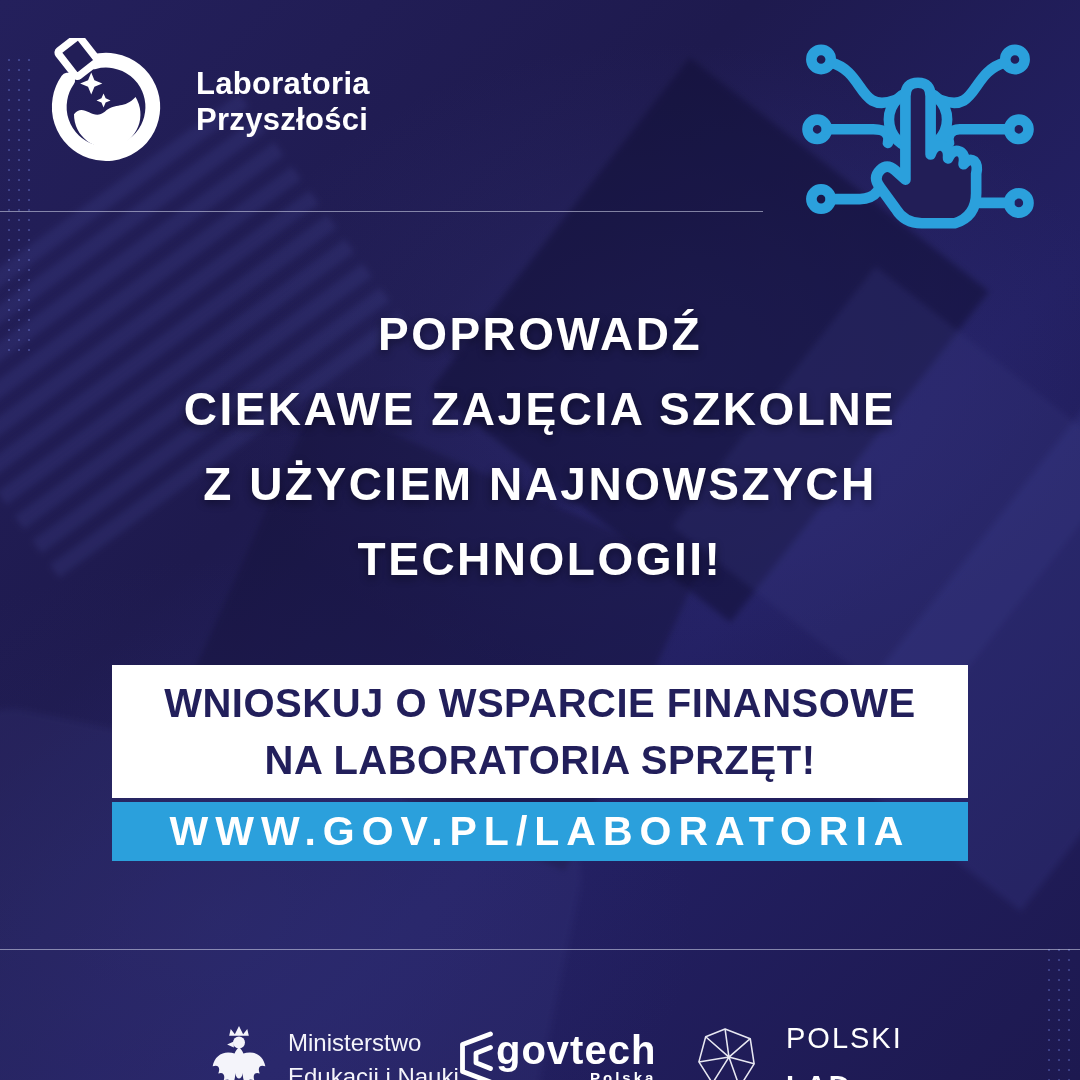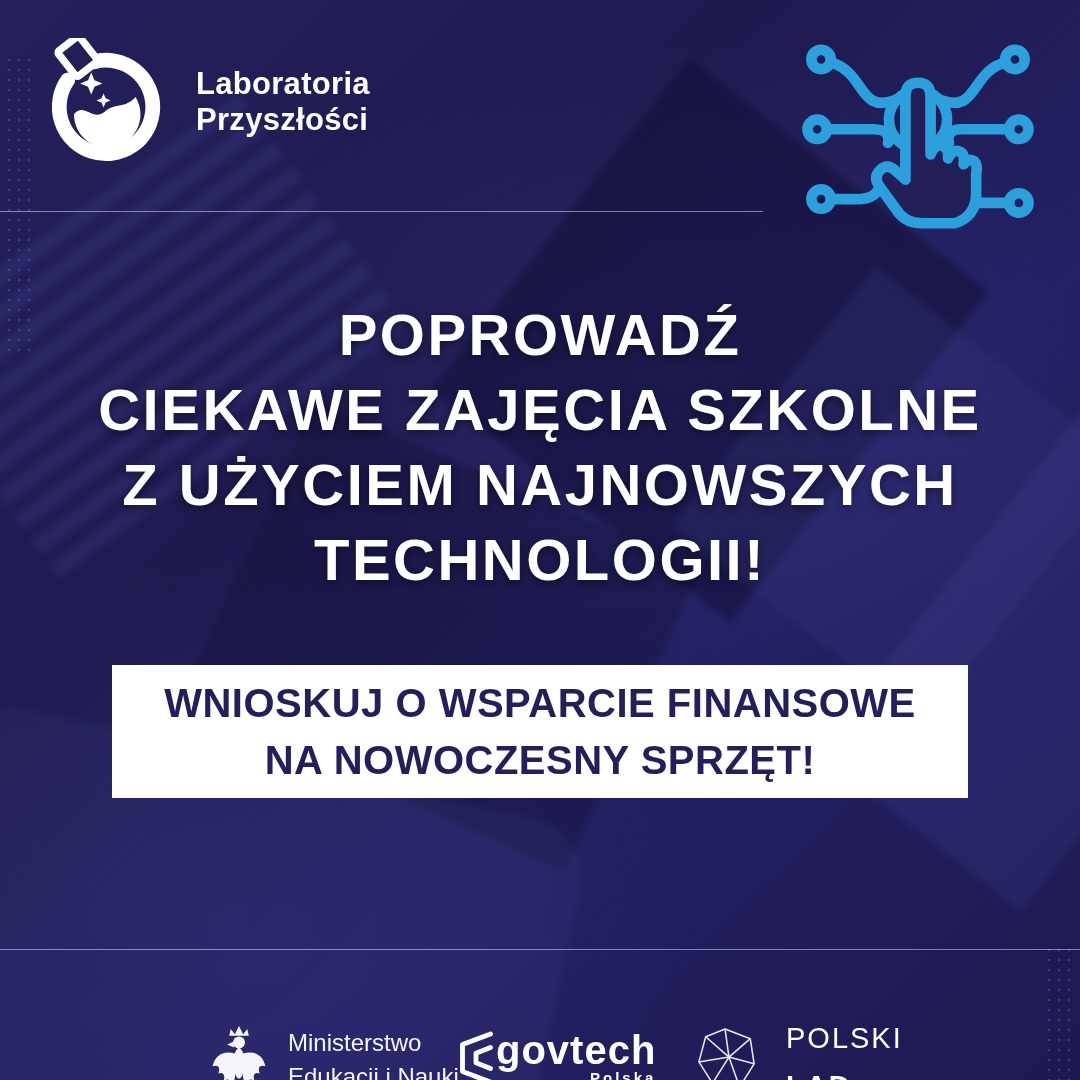--- a/index.html
+++ b/index.html
@@ -32,21 +32,21 @@
   .divider-top{top:211px;left:0;width:763px;}
   .divider-bottom{top:949px;left:0;width:1080px;}
   
   .brand{position:absolute;left:42px;top:38px;display:flex;align-items:center;}
   .brand-icon{width:128px;height:128px;}
   .brand-text{margin-left:26px;font-size:31px;font-weight:700;line-height:36px;letter-spacing:.3px;}
   
   .hand-icon{position:absolute;left:792px;top:26px;width:252px;height:224px;}
   
   .headline{position:absolute;left:0;top:297px;width:1080px;text-align:center;
-    font-weight:700;font-size:58px;letter-spacing:2.5px;line-height:75px;
+    font-weight:700;font-size:46px;letter-spacing:2.5px;line-height:75px;
     text-shadow:0 3px 8px rgba(0,0,10,.45);}
   
   .banner{position:absolute;left:112px;top:665px;width:856px;height:133px;background:#ffffff;
     display:flex;flex-direction:column;justify-content:center;align-items:center;
     color:#221f5b;font-weight:700;font-size:40px;line-height:57px;letter-spacing:.5px;text-align:center;}
   
   .urlbar{position:absolute;left:112px;top:802px;width:856px;height:59px;background:#2ba0dc;
     display:flex;justify-content:center;align-items:center;
     color:#fff;font-weight:700;font-size:41px;letter-spacing:7px;}
   
@@ -129,23 +129,26 @@
 
   <main class="headline">
     <div>POPROWADŹ</div>
     <div>CIEKAWE ZAJĘCIA SZKOLNE</div>
     <div>Z UŻYCIEM NAJNOWSZYCH</div>
     <div>TECHNOLOGII!</div>
   </main>
 
   <section class="banner">
     <div>WNIOSKUJ O WSPARCIE FINANSOWE</div>
-    <div>NA NOWOCZESNY SPRZĘT!</div>
+    <div>NA LABORATORIA SPRZĘT!</div>
   </section>
 
+  <section class="urlbar">
+    <span>WWW.GOV.PL/LABORATORIA</span>
+  </section>
 
   <footer class="footer">
 
     <div class="men">
       <svg class="men-eagle" viewBox="0 0 60 76">
         <g fill="#f4f4fa">
           <path d="M22 8 L26 13 L30 5 L34 13 L38 8 L39.5 14.5 L20.5 14.5 Z"></path>
           <circle cx="30" cy="21" r="5.8"></circle>
           <path d="M25 20 L18.5 23 L25 26 Z"></path>
           <path d="M30 26 C24 30 23.5 40 26 50 C28 58 32 58 34 50 C36.5 40 36 30 30 26 Z"></path>

